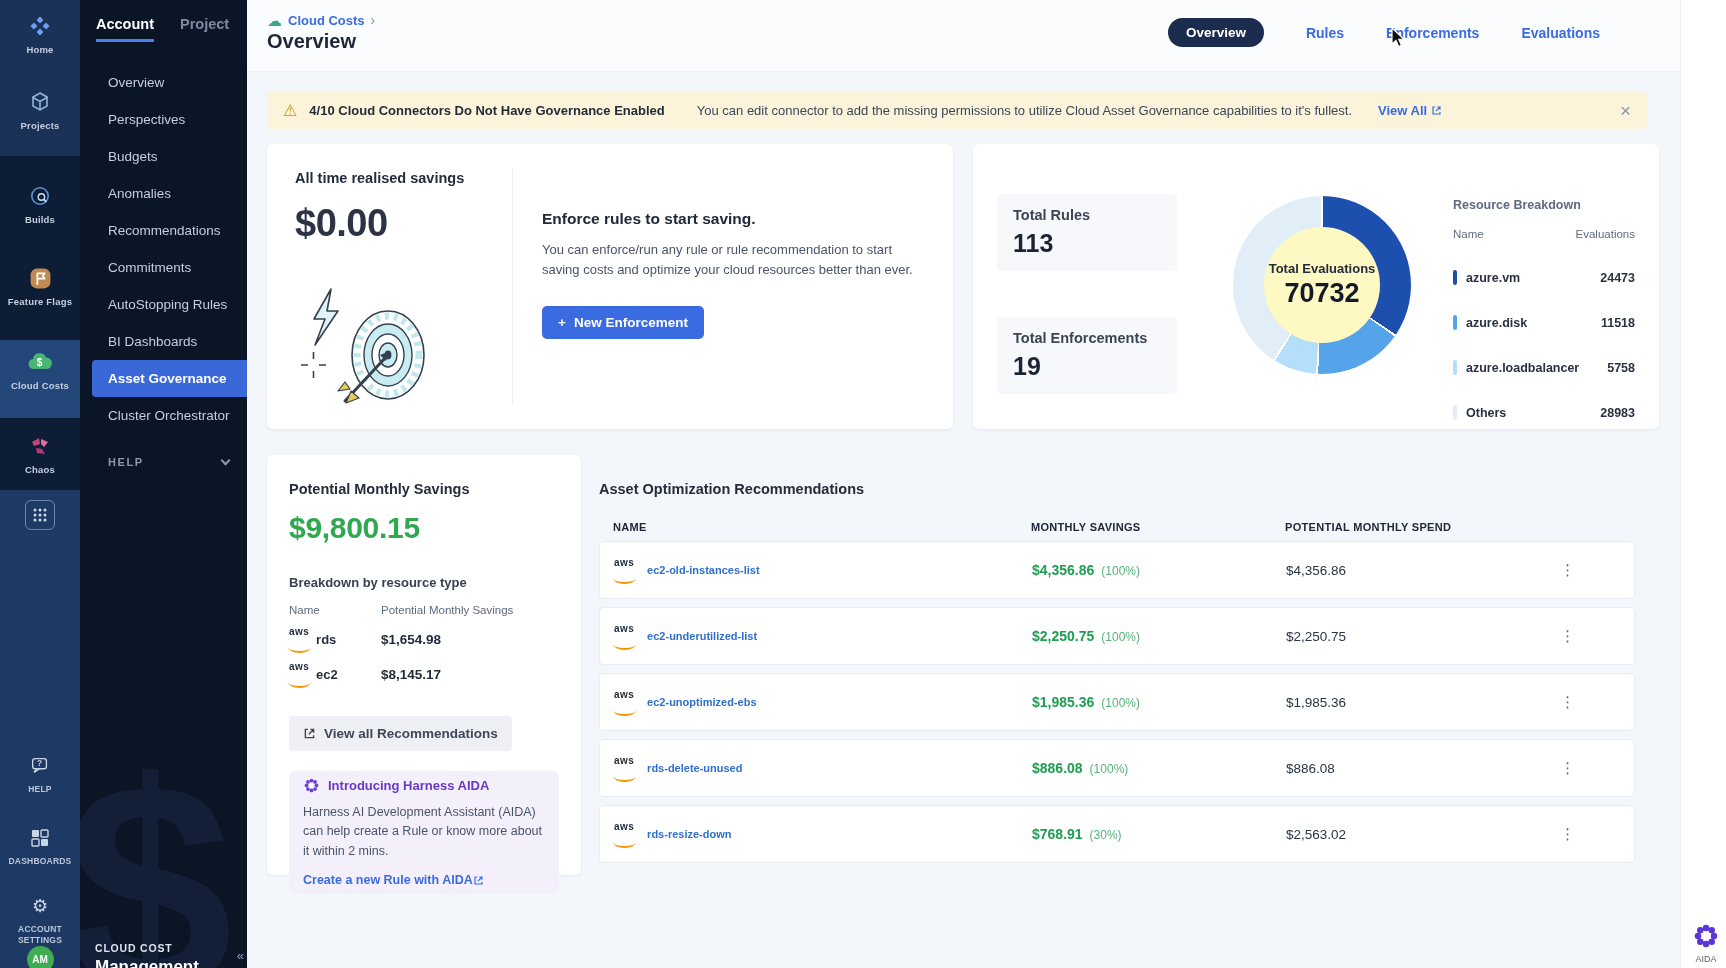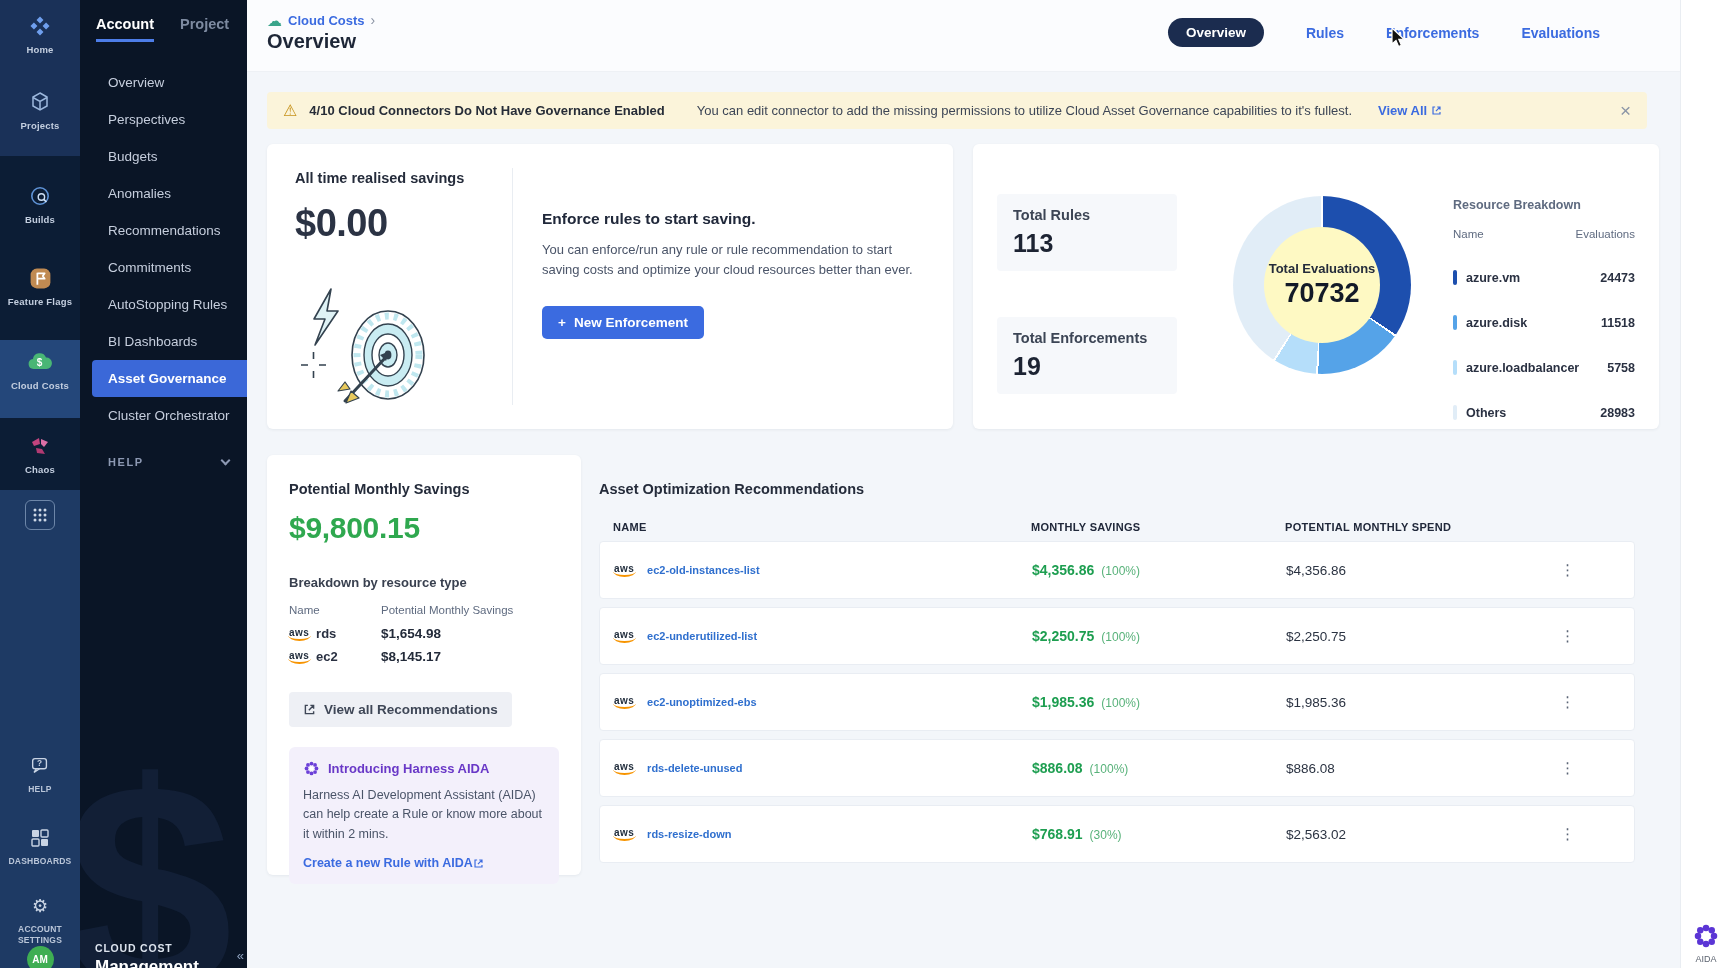--- a/index.html
+++ b/index.html
@@ -96,40 +96,40 @@
   .pot-title { font-size:14.5px; font-weight:700; color:#252c3b; }
   .pot-amount { font-size:30px; font-weight:800; color:#2fa84f; margin-top:14px; letter-spacing:-.3px; }
   .pot-breakdown-title { font-size:13px; font-weight:600; color:#39404f; margin-top:30px; }
   .pot-table { margin-top:14px; }
   .pot-head { display:flex; font-size:11.5px; color:#5f6b80; margin-bottom:10px; }
   .pot-col-name { width:92px; }
   .pot-row { display:flex; align-items:center; margin-top:8px; }
   .pot-name { width:92px; display:flex; align-items:center; gap:7px; font-size:13px; font-weight:600; color:#2a3142; }
   .pot-val { font-size:13.5px; font-weight:700; color:#232b3a; }
   .btn-viewall { margin-top:28px; display:inline-flex; align-items:center; gap:8px; background:#eef0f5; color:#3f4757; font-size:13.5px; font-weight:700; padding:10px 14px; border-radius:4px; border:none; cursor:pointer; font-family:inherit; }
-  .aida-panel { margin-top:20px; background:#f3f0fb; border-radius:6px; padding:13px 14px; }
+  .aida-panel { margin-top:20px; background:#f3f0fb; border-radius:6px; padding:6px 14px; }
   .aida-head { display:flex; align-items:center; gap:8px; }
   .aida-title { font-size:13px; font-weight:700; color:#6938c7; }
   .aida-body { font-size:12.5px; color:#4a5468; line-height:1.55; margin-top:9px; }
   .aida-link { display:inline-flex; align-items:center; font-size:12.5px; font-weight:600; color:#3b6be0; margin-top:12px; cursor:pointer; }
 
   .recs { position:absolute; left:332px; top:0; width:1036px; }
   .recs-title { font-size:14.5px; font-weight:700; color:#252c3b; margin-top:0; padding-top:26px; }
   .recs-head { display:grid; grid-template-columns:418px 254px 1fr 88px; margin-top:24px; padding-left:14px; font-size:11px; font-weight:700; color:#20283a; letter-spacing:.3px; }
   .rec-row { display:grid; grid-template-columns:418px 254px 1fr 88px; align-items:center; height:58px; background:#fff; border:1px solid #e9edf3; border-radius:4px; margin-top:8px; padding-left:14px; cursor:pointer; }
   .rec-name { display:flex; align-items:center; gap:13px; }
   .rec-link { font-size:11px; font-weight:600; color:#2f6fce; cursor:pointer; }
   .rec-savings { display:flex; align-items:baseline; gap:7px; }
   .rec-savings .val { font-size:14px; font-weight:700; color:#1d9e50; }
   .rec-savings .pct { font-size:12px; color:#58b27a; }
   .rec-spend { font-size:13.5px; color:#2b3342; }
   .rec-menu { font-size:15px; color:#5b6576; letter-spacing:1px; cursor:pointer; padding-left:14px; }
 
   
-  .aws { position:relative; font-size:10px; font-weight:700; color:#232f3e; letter-spacing:.4px; padding-bottom:3px; }
+  .aws { position:relative; font-size:10px; font-weight:700; color:#232f3e; letter-spacing:.4px; padding-bottom:16px; }
   .aws::after { content:""; position:absolute; left:-1px; right:-2px; bottom:0; height:5px; border-bottom:2px solid #f79400; border-radius:0 0 60% 60% / 0 0 100% 100%; }
 
   .ext-ico { display:inline-block; }
 
   
   .aida-fab { position:absolute; right:7px; bottom:4px; text-align:center; cursor:pointer; z-index:40; }
   .aida-fab .fab-label { font-size:9px; color:#5d6470; margin-top:1px; }
 
   .cursor { position:absolute; left:1388px; top:27px; z-index:99; pointer-events:none; }
 </style>

